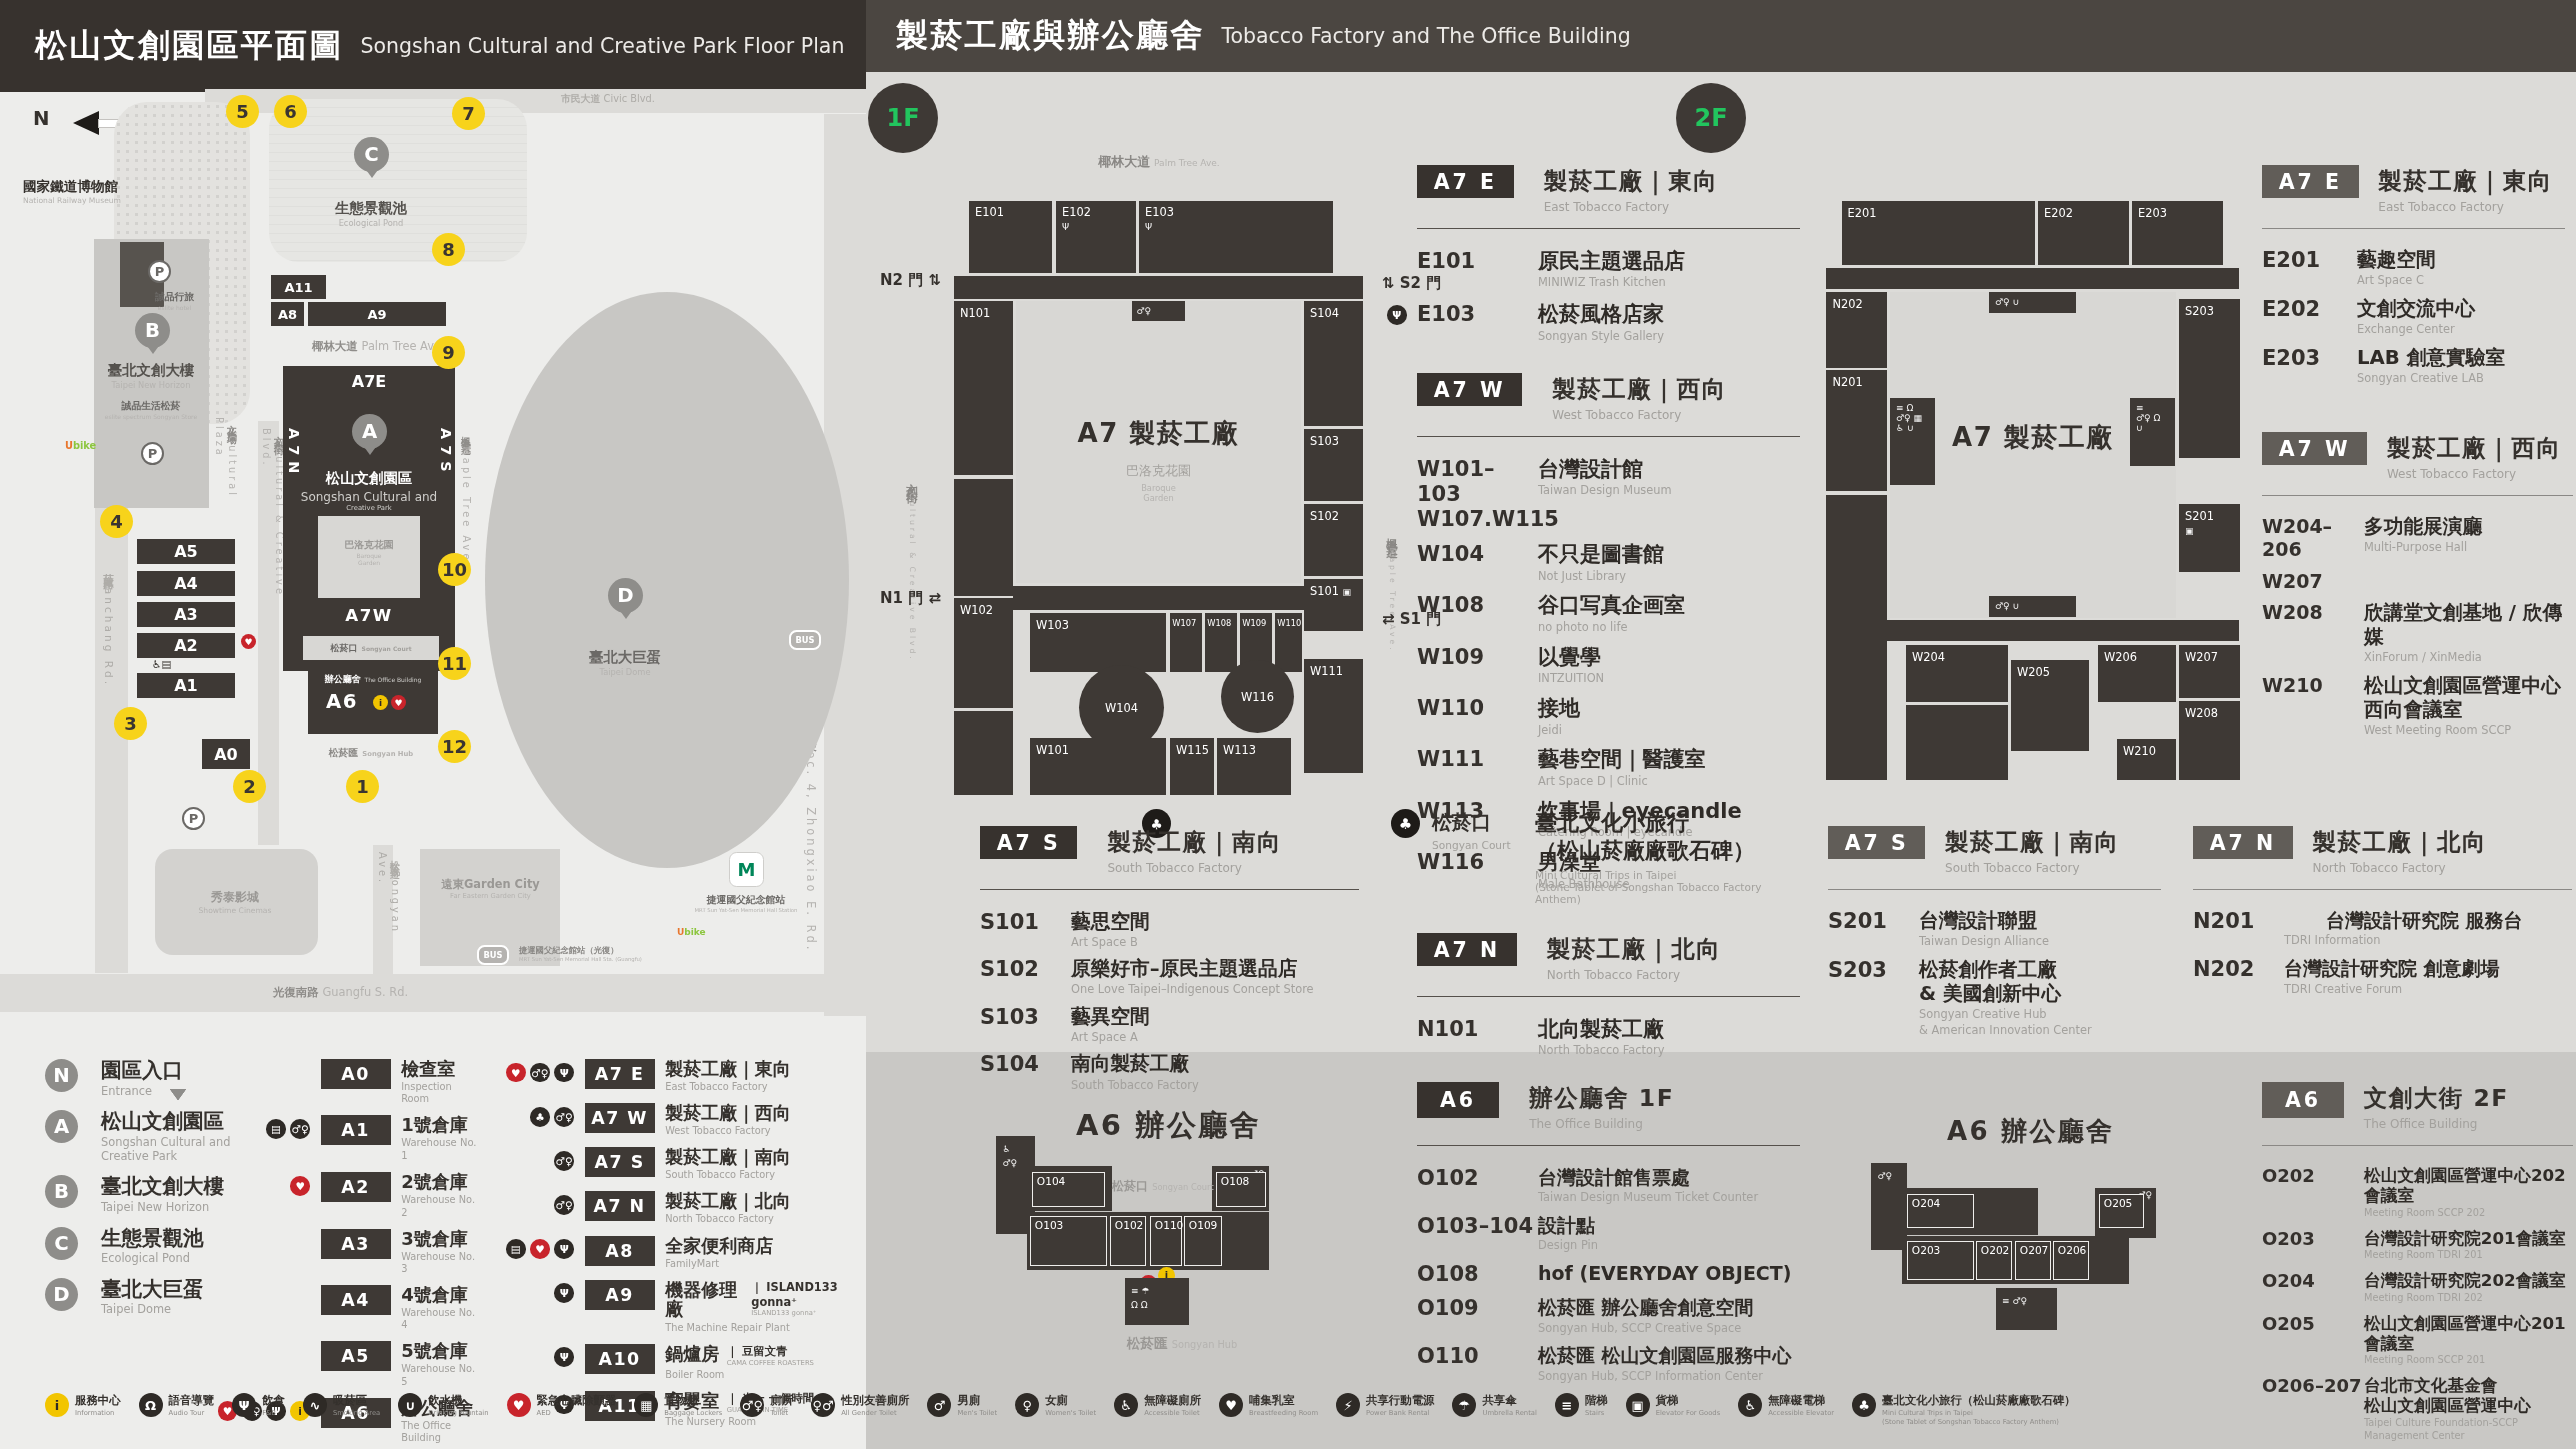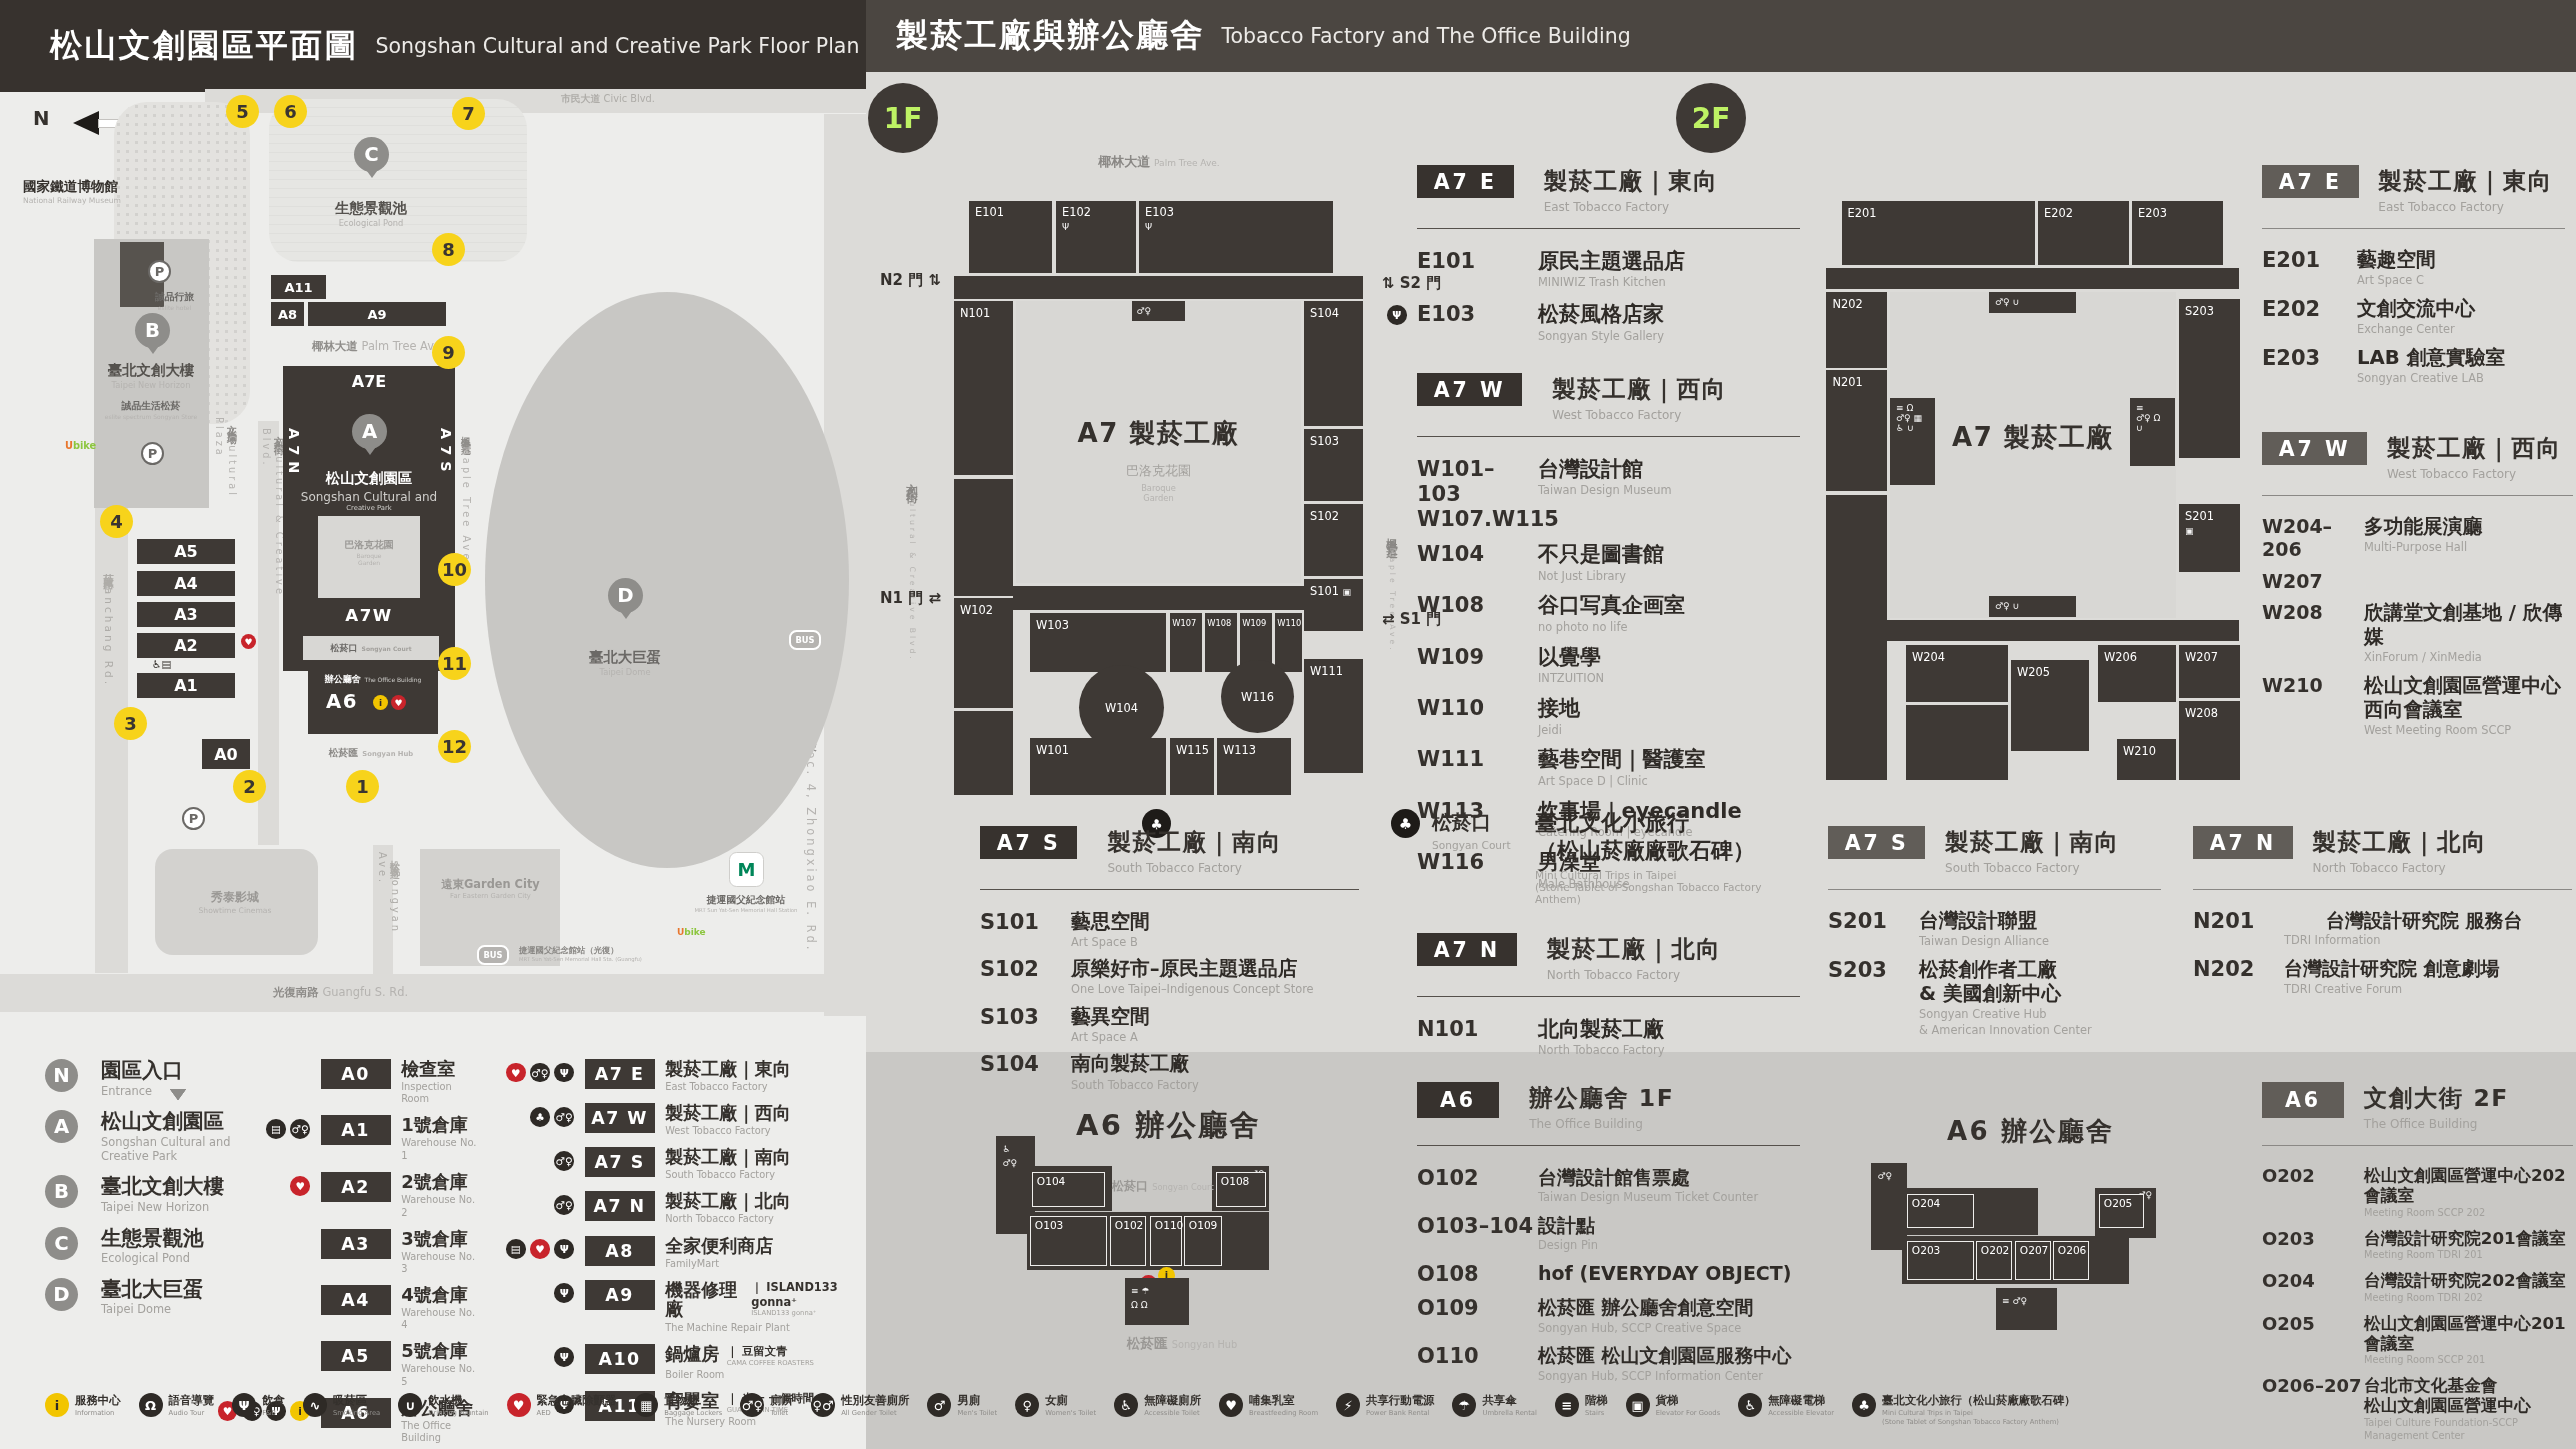--- a/index.html
+++ b/index.html
@@ -1,21 +1,21 @@
 <!DOCTYPE html>
 <html style="font-size:12px"><head>
 <meta charset="utf-8">
 <style>
   html,body{margin:0;padding:0;background:#9a9a98;}
   *{box-sizing:border-box;font-family:"DejaVu Sans","Liberation Sans",sans-serif;}
   #canvas{position:relative;width:2576px;height:1449px;overflow:hidden;background:#dcdbd8;}
   .abs{position:absolute;}
   .vt{writing-mode:vertical-rl;text-orientation:mixed;letter-spacing:3px;}
   
-  #hdrL{left:0;top:0;width:866px;height:92px;background:#37322e;display:flex;align-items:center;padding-left:50px;gap:16.7px;}
+  #hdrL{left:0;top:0;width:866px;height:92px;background:#37322e;display:flex;align-items:center;padding-left:35px;gap:16.7px;}
   #hdrR{left:866px;top:0;width:1710px;height:72px;background:#4b4641;display:flex;align-items:center;padding-left:30px;gap:16.7px;}
   .hzh{color:#fff;font-size:32px;font-weight:bold;letter-spacing:2.3px;}
   .hen{color:#eceae7;font-size:20.5px;}
   
   #panelL{left:0;top:72px;width:866px;height:1377px;background:#ededeb;}
   #panelR{left:866px;top:72px;width:1710px;height:980px;background:#dcdbd8;}
   #band{left:866px;top:1052px;width:1710px;height:398px;background:#c9c8c5;}
   
   #map{left:0;top:72px;width:866px;height:985px;}
   .road{background:#dcdbd8;position:absolute;}
@@ -46,21 +46,21 @@
   .lgbox{width:70px;height:30px;font-size:17.4px;letter-spacing:1.5px;flex:none;position:static;}
   .lgics{width:83px;display:flex;gap:4.5px;justify-content:flex-end;flex:none;padding-top:3.8px;}
   .note-zh{font-size:11.4px;font-weight:bold;color:#35312d;}
   .note-en{font-size:6.8px;color:#a3a19d;display:block;}
   
   #strip{left:45px;top:1393px;width:2485px;display:flex;gap:18px;align-items:flex-start;}
   .fitem{display:flex;gap:6px;align-items:flex-start;}
   .f-zh{font-size:11.4px;font-weight:bold;color:#35312d;line-height:1.1;}
   .f-en{font-size:6.8px;color:#8f8d8a;display:block;margin-top:1.5px;}
   
-  .fbadge-circ{position:absolute;width:70px;height:70px;border-radius:50%;background:#3e3935;color:#bef264;font-size:28px;font-weight:bold;display:flex;align-items:center;justify-content:center;}
+  .fbadge-circ{position:absolute;width:70px;height:70px;border-radius:50%;background:#3e3935;color:#22c55e;font-size:24px;font-weight:bold;display:flex;align-items:center;justify-content:center;}
   .sec{position:absolute;}
   .sec-head{display:flex;gap:30px;align-items:flex-start;}
   .chip{background:#37322e;color:#fff;font-size:20.5px;font-weight:bold;letter-spacing:3px;padding:4.5px 16.7px;min-width:72px;text-align:center;flex:none;}
   .g2 .chip{background:#615d58;}
   .sec-zh{display:block;font-size:23.5px;font-weight:bold;color:#35312d;letter-spacing:1.5px;}
   .sec-en{display:block;font-size:12px;color:#a3a19d;margin-top:3px;}
   .rule{height:1.5px;background:#55504b;margin:13.6px 0 19.7px 0;}
   .g2 .rule{height:0.8px;background:#8a8885;}
   .item{display:flex;margin-bottom:12px;position:relative;}
   .codecol{width:121px;flex:none;display:flex;flex-direction:column;}

